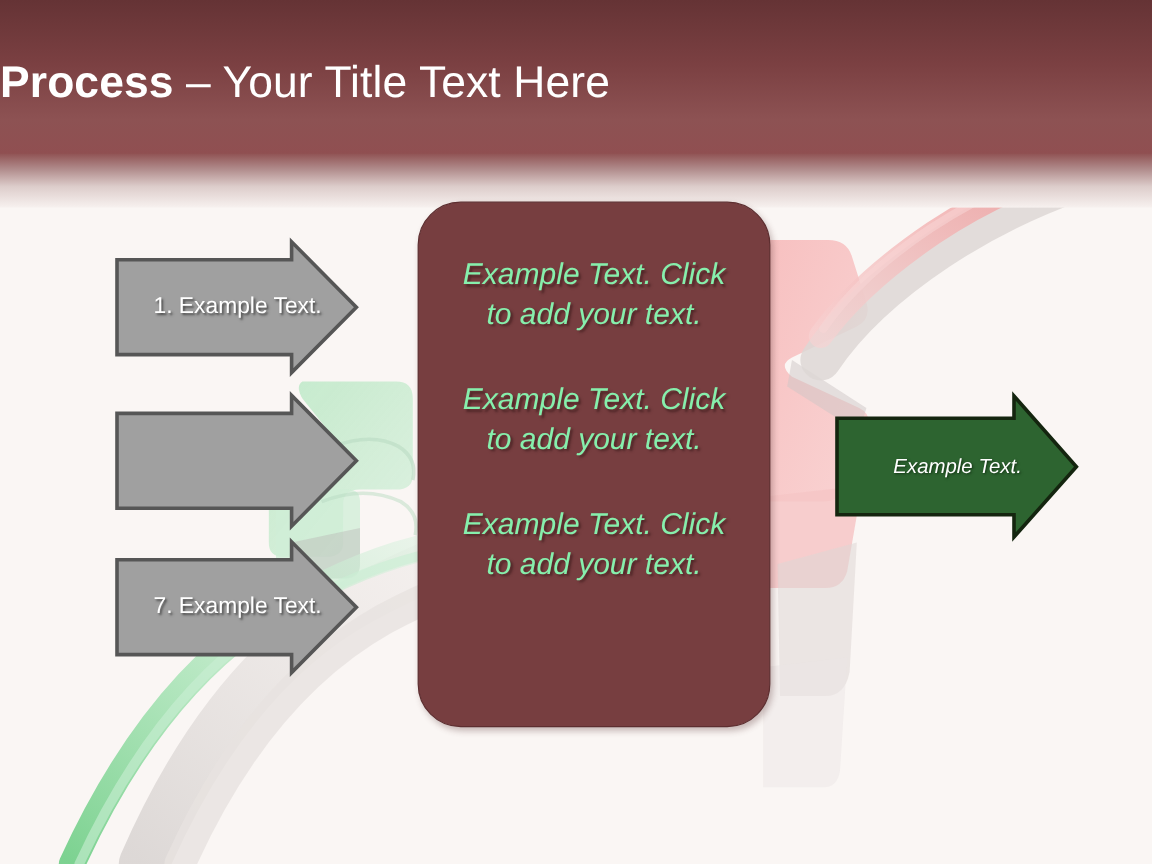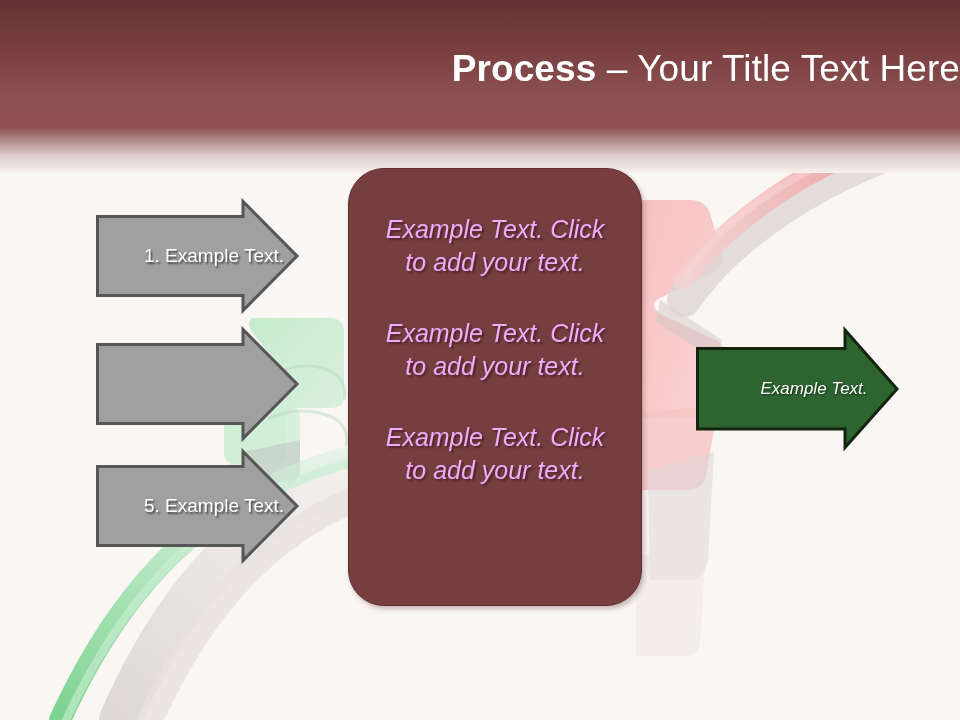--- a/index.html
+++ b/index.html
@@ -43,21 +43,21 @@
     position: absolute;
     left: 0; top: 0;
     width: 960px; height: 128px;
     background: linear-gradient(to bottom, #653335 0%, #7b4042 42%, #8d5253 78%, #904f51 100%);
     z-index: 3;
   }
   #slide-title {
     position: absolute;
     left: 0; top: 46px;
     width: 960px;
-    text-align: right;
+    text-align: left;
     font-size: 37px;
     line-height: 46px;
     color: #ffffff;
     letter-spacing: 0.1px;
     white-space: nowrap;
     z-index: 4;
   }
   #slide-title .t-strong { font-weight: bold; }
   #slide-title .t-rest   { font-weight: normal; }
 
@@ -77,41 +77,40 @@
     align-items: center;
     padding-top: 44px;
     box-sizing: border-box;
   }
   .panel-par {
     width: 242px;
     text-align: center;
     font-size: 25px;
     font-style: italic;
     line-height: 33px;
-    color: #f0abfc;
+    color: #86efac;
     text-shadow: 2px 2px 2px rgba(46,18,18,0.55);
     white-space: pre-wrap;
   }
   .panel-par + .panel-par { margin-top: 38px; }
 
   
   .arrow {
     position: absolute;
     z-index: 7;
   }
   .arrow svg { display: block; overflow: visible; }
   .arrow-label {
     position: absolute;
     left: 0;
     width: 100%;
     text-align: center;
     color: #ffffff;
     white-space: nowrap;
     pointer-events: none;
-    margin-left: 16px;
   }
   .gray-label {
     font-size: 19px;
     text-shadow: 1.5px 1.5px 2px rgba(40,40,40,0.75);
   }
   .green-label {
     font-size: 17px;
     text-shadow: 1px 1px 2px rgba(10,30,10,0.7);
   }
 </style>
@@ -204,21 +203,21 @@
   <div class="arrow" style="left:96px; top:328px; width:204px; height:112px;">
     <svg width="204" height="112" viewBox="0 0 204 112">
       <polygon points="1.5,16.5 147,16.5 147,1.5 201,56 147,110.5 147,95.5 1.5,95.5" fill="#a0a0a0" stroke="#565656" stroke-width="3" stroke-linejoin="miter"></polygon>
     </svg>
   </div>
 
   <div class="arrow" style="left:96px; top:450px; width:204px; height:112px;">
     <svg width="204" height="112" viewBox="0 0 204 112">
       <polygon points="1.5,16.5 147,16.5 147,1.5 201,56 147,110.5 147,95.5 1.5,95.5" fill="#a0a0a0" stroke="#565656" stroke-width="3" stroke-linejoin="miter"></polygon>
     </svg>
-    <div class="arrow-label gray-label" style="top:45px; padding-right:56px;">5. Example Text.</div>
+    <div class="arrow-label gray-label" style="top:45px; padding-right:56px;">7. Example Text.</div>
   </div>
 
   <div class="arrow" style="left:696px; top:328px; width:204px; height:122px;">
     <svg width="204" height="122" viewBox="0 0 204 122">
       <polygon points="1.5,20.5 149,20.5 149,2 201,61 149,119.5 149,101 1.5,101" fill="#2d6430" stroke="#14250f" stroke-width="3" stroke-linejoin="miter"></polygon>
     </svg>
     <div class="arrow-label green-label" style="top:51px; padding-right:56px;font-style:italic;">Example Text.</div>
   </div>
 
 </div>

